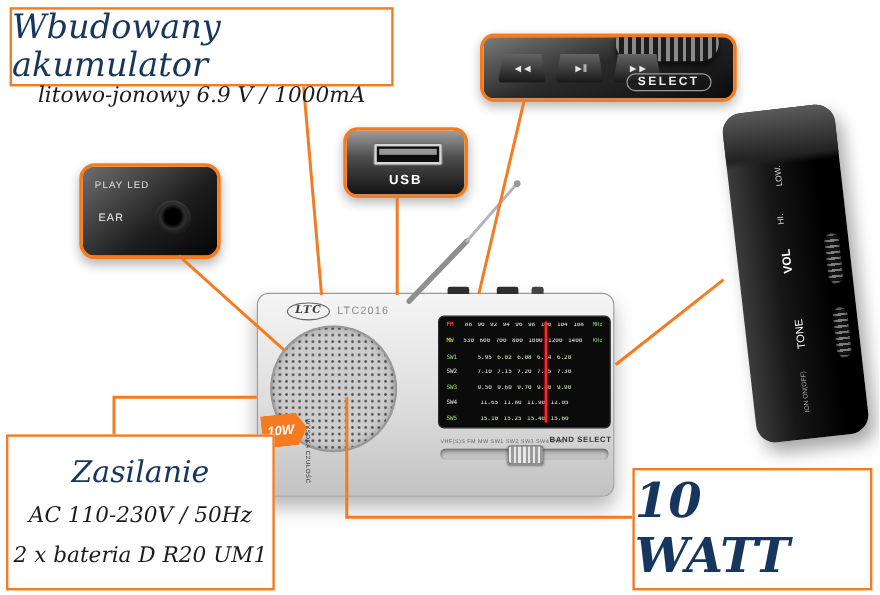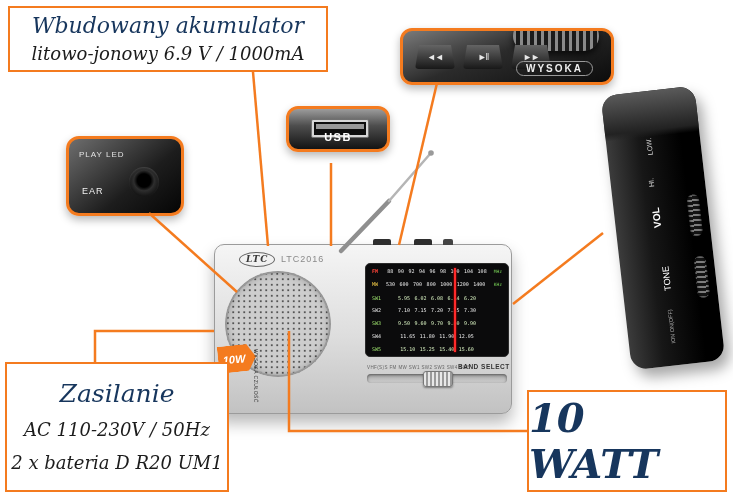--- a/index.html
+++ b/index.html
@@ -6,21 +6,21 @@
   .stage{position:relative;width:733px;height:496px;background:#fff;overflow:hidden;
          font-family:"Liberation Sans",sans-serif;}
   :root{--orange:#f47b1f;--navy:#17365d;}
 
   
   .txtbox{position:absolute;box-sizing:border-box;border:2px solid var(--orange);background:#fff;
           display:flex;flex-direction:column;align-items:center;justify-content:space-evenly;z-index:6;}
   .serif-t{font-family:"DejaVu Serif",serif;font-style:italic;color:var(--navy);line-height:1.1;}
   .serif-s{font-family:"DejaVu Serif",serif;font-style:italic;color:#1c1c1c;line-height:1.15;}
   .battery-box{left:8px;top:6px;width:320px;height:66px;}
-  .battery-box .serif-t{font-size:22px;}
+  .battery-box .serif-t{font-size:28px;}
   .battery-box .serif-s{font-size:18px;}
   .power-box{left:5px;top:362px;width:224px;height:130px;padding:4px 0;}
   .power-box .serif-t{font-size:25px;}
   .power-box .serif-s{font-size:18px;text-align:right;}
   .moc-box{left:527px;top:390px;width:200px;height:102px;}
   .moc-box .serif-t{font-size:27px;}
   .moc-box .serif-s{font-size:40px;color:var(--navy);font-weight:bold;}
 
   
   .photo{position:absolute;box-sizing:border-box;border:3px solid var(--orange);border-radius:12px;
@@ -34,26 +34,26 @@
   .tbtn.b1{left:12px;} .tbtn.b2{left:60px;} .tbtn.b3{left:108px;}
   .twheel{position:absolute;right:12px;top:-10px;width:86px;height:30px;border-radius:15px;
           background:repeating-linear-gradient(90deg,#8a8a8a 0 3px,#1b1b1b 3px 7px);
           box-shadow:0 4px 6px rgba(0,0,0,.65);}
   .tuning-label{position:absolute;right:18px;bottom:6px;color:#efefef;font-size:10px;font-weight:bold;
                 letter-spacing:2px;border:1px solid #9a9a9a;border-radius:8px;padding:1px 9px;}
   
   .ear-photo{left:66px;top:136px;width:118px;height:80px;
      background:linear-gradient(140deg,#6e6e6e,#1d1d1d 60%,#050505);border-radius:13px;}
   .playled-label{position:absolute;left:10px;top:11px;color:#e3e3e3;font-size:8px;letter-spacing:1px;}
-  .ear-label{position:absolute;left:13px;top:47px;color:#f0f0f0;font-size:9px;letter-spacing:1px;}
+  .ear-label{position:absolute;left:13px;top:37px;color:#f0f0f0;font-size:9px;letter-spacing:1px;}
   .jack{position:absolute;right:22px;top:28px;width:30px;height:30px;border-radius:50%;
         background:radial-gradient(circle at 50% 45%,#000 30%,#2e2e2e 46%,#0d0d0d 78%);
         box-shadow:inset 0 1px 2px rgba(255,255,255,.18);}
   
-  .usb-photo{left:286px;top:106px;width:104px;height:46px;
+  .usb-photo{left:286px;top:106px;width:104px;height:59px;
      background:linear-gradient(180deg,#9c9c9c,#4d4d4d 42%,#131313);}
   .usb-port{position:absolute;left:22px;top:10px;width:56px;height:17px;background:#d6d6d6;
             border:1px solid #707070;border-radius:2px;}
   .usb-slot{position:absolute;left:2px;right:2px;top:2px;bottom:2px;background:#0d0d0d;}
   .usb-tab{position:absolute;left:2px;right:2px;top:2px;height:5px;background:#989898;}
   .usb-label{position:absolute;bottom:6px;width:100%;text-align:center;color:#fff;font-weight:bold;
              font-size:11px;letter-spacing:1.5px;}
 
   
   .side-photo{position:absolute;left:600px;top:82px;width:132px;height:296px;z-index:3;}
@@ -147,21 +147,21 @@
     <div class="twheel"></div>
     <div class="tbtn b1">
         <span>◄◄</span>
       </div>
     <div class="tbtn b2">
         <span>►‖</span>
       </div>
     <div class="tbtn b3">
         <span>►►</span>
       </div>
-    <div class="tuning-label">WYSOKA</div>
+    <div class="tuning-label">SELECT</div>
   </div>
 
   <div class="photo ear-photo">
     <div class="playled-label">PLAY LED</div>
     <div class="ear-label">EAR</div>
     <div class="jack"></div>
   </div>
 
   <div class="photo usb-photo">
     <div class="usb-port">

